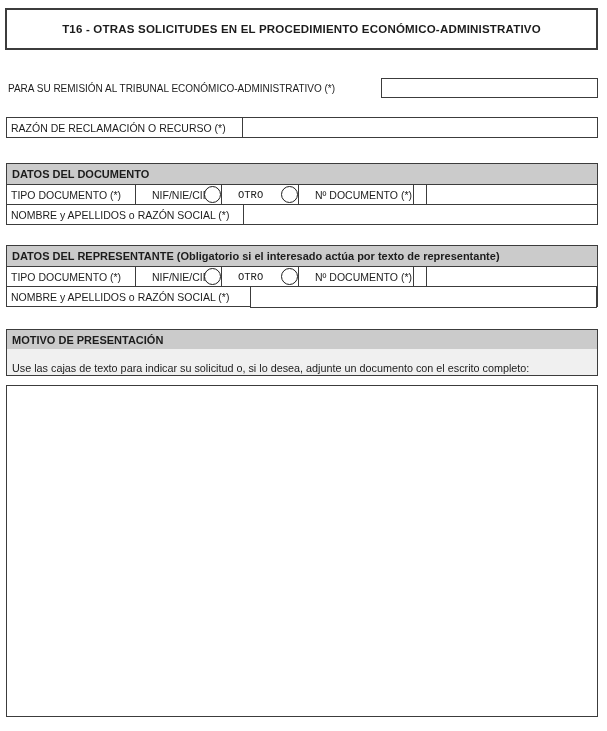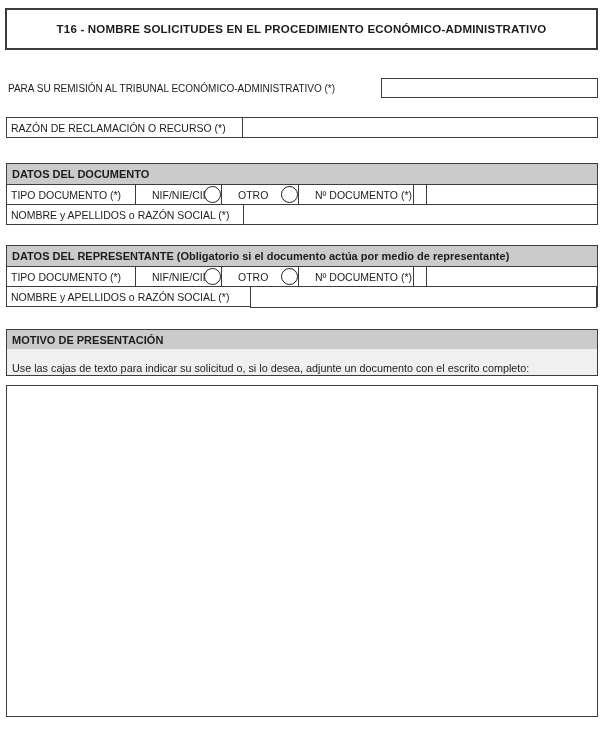--- a/index.html
+++ b/index.html
@@ -74,21 +74,21 @@
   .row-doc-r{top:266px;}
   .row-name-r{top:286px;}
   .tcell{
     display:flex;align-items:center;
     padding:0 4px;font-size:10.5px;white-space:nowrap;
     border-right:1.5px solid var(--border-color);
     box-sizing:border-box;position:relative;
   }
   .c-tipo{width:129px;}
   .c-nif{width:74px;}
-  .c-otro{width:65px;}
+  .c-otro{width:65px;font-family:Liberation Mono, monospace;}
   .c-ndoc{width:103px;}
   .c-name{width:237px;}
   .c-name-r{width:249px;}
   .cell-input{
     flex:1;border:none;outline:none;
     font-family:"Liberation Sans", sans-serif;
     font-size:11px;color:var(--text-color);
     padding:0 4px;background:#fff;min-width:0;
   }
   .cell-input.gapped{
@@ -118,21 +118,21 @@
     resize:none;background:#fff;
     font-family:"Liberation Sans", sans-serif;
     font-size:11px;color:var(--text-color);
     padding:4px;outline:none;
   }
 </style>
 </head>
 <body>
 
 <div class="abs title-box">
-  <span>T16 - NOMBRE SOLICITUDES EN EL PROCEDIMIENTO ECONÓMICO-ADMINISTRATIVO</span>
+  <span>T16 - OTRAS SOLICITUDES EN EL PROCEDIMIENTO ECONÓMICO-ADMINISTRATIVO</span>
 </div>
 
 <div class="abs plain-label">PARA SU REMISIÓN AL TRIBUNAL ECONÓMICO-ADMINISTRATIVO (*)</div>
 <input type="text" class="abs box-input remision-input" value="" style="">
 
 <div class="abs cell recl-label">RAZÓN DE RECLAMACIÓN O RECURSO (*)</div>
 <input type="text" class="abs box-input recl-input" value="" style="">
 
 <div class="abs section-header hdr-interesado">
   <span>DATOS DEL DOCUMENTO</span>
@@ -151,21 +151,21 @@
   <div class="tcell c-ndoc">Nº DOCUMENTO (*)</div>
   <input type="text" class="cell-input" style="border-left: 1.5px solid var(--border-color);" value="">
 </div>
 
 <div class="abs trow row-name-i">
   <div class="tcell c-name">NOMBRE y APELLIDOS o RAZÓN SOCIAL (*)</div>
   <input type="text" class="cell-input" value="" style="">
 </div>
 
 <div class="abs section-header hdr-representante">
-  <span>DATOS DEL REPRESENTANTE (Obligatorio si el documento actúa por medio de representante)</span>
+  <span>DATOS DEL REPRESENTANTE (Obligatorio si el interesado actúa por texto de representante)</span>
 </div>
 
 <div class="abs trow row-doc-r">
   <div class="tcell c-tipo">TIPO DOCUMENTO (*)</div>
   <div class="tcell c-nif">
     <span>NIF/NIE/CIF</span>
     <span class="radio"></span>
   </div>
   <div class="tcell c-otro">
     <span>OTRO</span>

